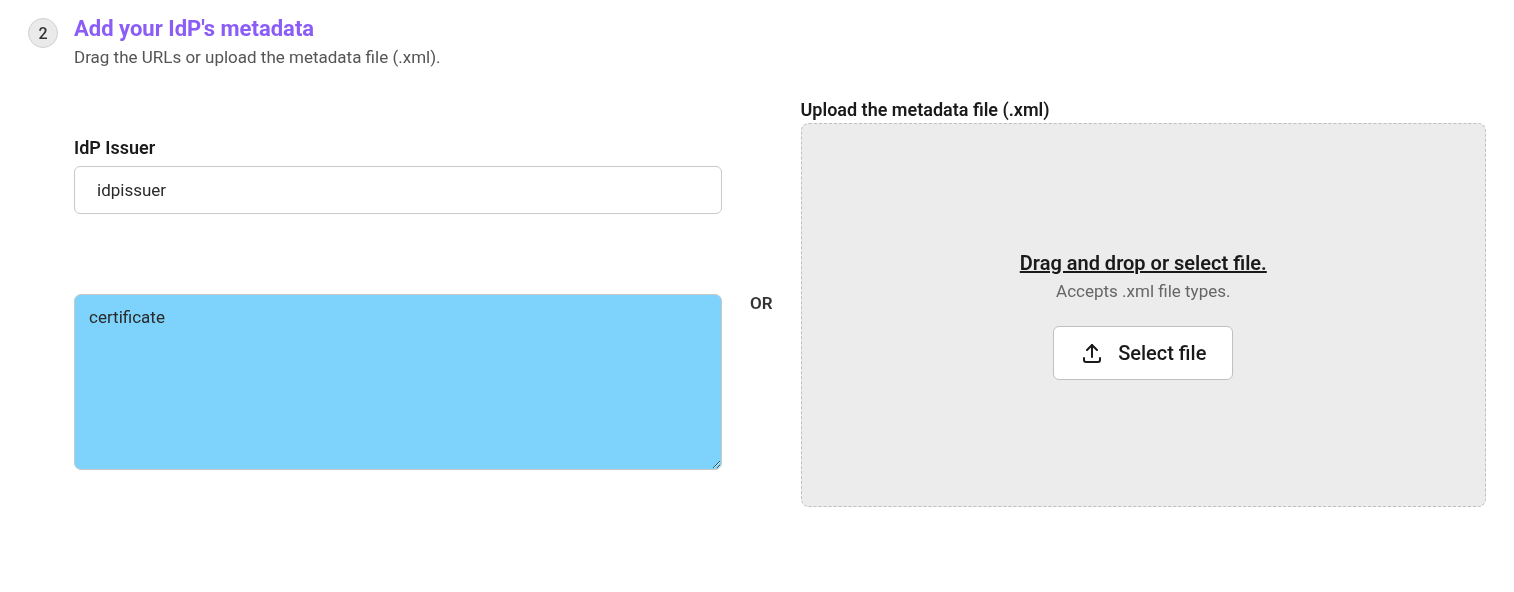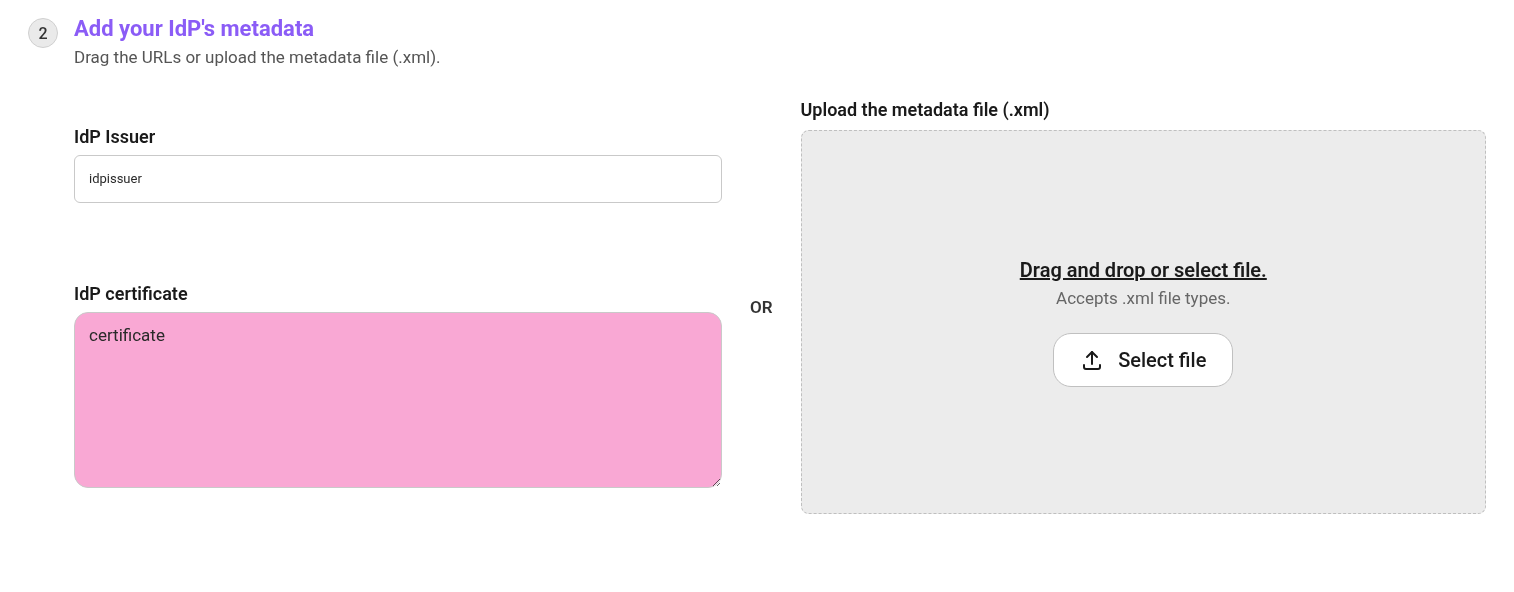--- a/index.html
+++ b/index.html
@@ -66,53 +66,53 @@
     .field-label {
       font-size: 18px;
       font-weight: 600;
       color: #1a1a1a;
     }
     .field-input {
       width: 100%;
       height: 48px;
       border: 1px solid #c9c9c9;
       border-radius: 6px;
-      padding: 0 14px;
-      font-size: 13px;
+      padding: 0 22px;
+      font-size: 17px;
       color: #2a2a2a;
       font-family: inherit;
       background: #fff;
     }
     .field-textarea {
       width: 100%;
       height: 176px;
       border: 1px solid #c9c9c9;
-      border-radius: 14px;
+      border-radius: 7px;
       padding: 12px 14px;
       font-size: 17px;
       color: #2a2a2a;
       font-family: inherit;
       resize: both;
-      background: #f9a8d4;
+      background: #7dd3fc;
     }
     .or-separator {
       font-size: 17px;
       font-weight: 600;
       color: #333;
       align-self: center;
     }
     .upload-column {
       flex: 1;
       align-self: flex-start;
     }
     .upload-label {
       font-size: 18px;
       font-weight: 600;
       color: #1a1a1a;
-      margin-bottom: 10px;
+      margin-bottom: 3px;
     }
     .dropzone {
       width: 100%;
       height: 384px;
       border: 1px dashed #bfbfbf;
       border-radius: 8px;
       background: #ececec;
       display: flex;
       flex-direction: column;
       align-items: center;
@@ -129,21 +129,21 @@
       font-size: 17px;
       color: #666;
       margin-bottom: 19px;
     }
     .select-file-btn {
       display: inline-flex;
       align-items: flex-end;
       gap: 14px;
       background: #fff;
       border: 1px solid #c0c0c0;
-      border-radius: 18px;
+      border-radius: 6px;
       padding: 14px 26px;
       font-size: 20px;
       font-weight: 500;
       color: #1a1a1a;
       cursor: pointer;
       font-family: inherit;
     }
     .upload-icon {
       width: 24px;
       height: 24px;
@@ -166,21 +166,20 @@
       <div class="form-column">
         <div class="field-group">
           <label class="field-label">IdP Issuer</label>
           <input type="text" class="field-input" value="idpissuer" style="">
         </div>
 
         <div class="field-group">
         </div>
 
         <div class="field-group">
-          <label class="field-label">IdP certificate</label>
           <textarea class="field-textarea" style="">certificate</textarea>
         </div>
       </div>
 
       <div class="or-separator">OR</div>
 
       <div class="upload-column">
         <div class="upload-label">Upload the metadata file (.xml)</div>
         <div class="dropzone">
           <div class="dropzone-title">Drag and drop or select file.</div>

